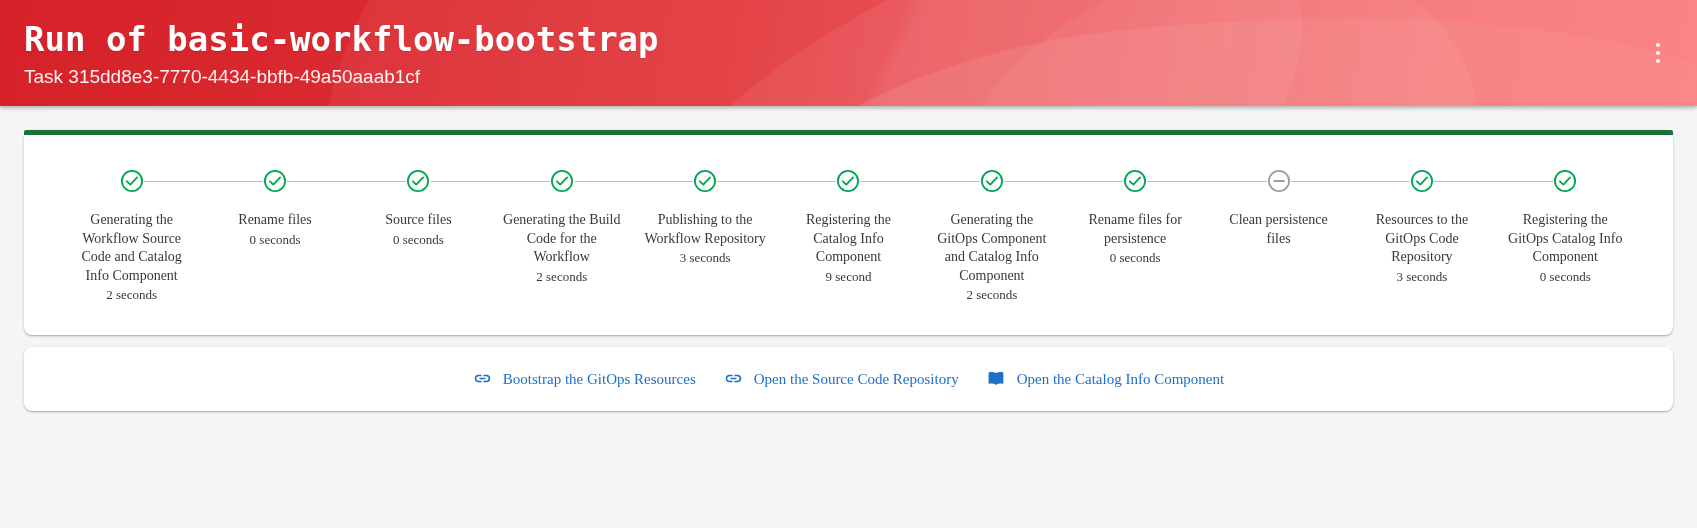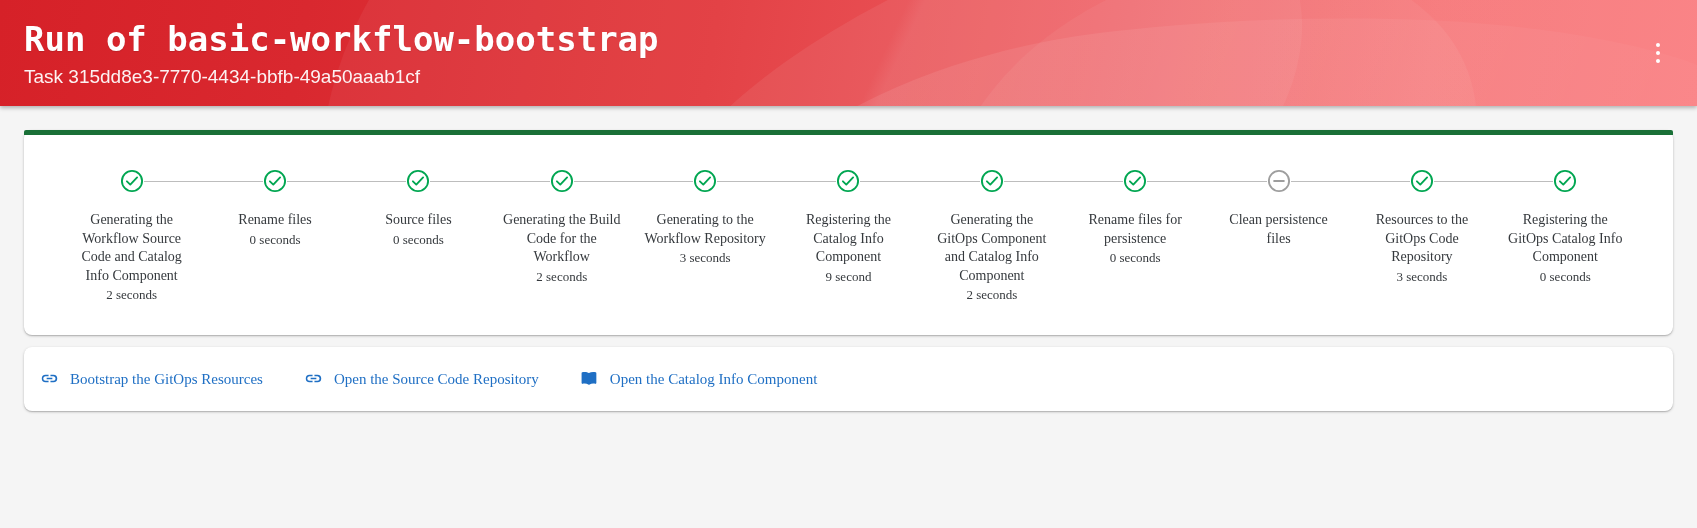--- a/index.html
+++ b/index.html
@@ -166,22 +166,22 @@
     line-height: 18.5px;
     color: #35393d;
     text-align: center;
   }
 
   
   .links-card { margin-top: 12px; }
   .links-row {
     display: flex;
     align-items: center;
-    justify-content: flex-start;
-    gap: 41px;
+    justify-content: center;
+    gap: 28px;
     padding: 22px 16px;
   }
   .link-item {
     display: inline-flex;
     align-items: center;
     gap: 11px;
     color: #1f6fc4;
     font-size: 15px;
     line-height: 20px;
     text-decoration: none;
@@ -276,21 +276,21 @@
           <div class="step-icon-row">
             <div class="connector"></div>
             <span style="flex: 0 0 auto; line-height: 0;">
               <svg class="step-icon" viewBox="0 0 24 24" width="24" height="24" aria-hidden="true">
                 <circle cx="12" cy="12" r="10.1" fill="none" stroke="#00a651" stroke-width="1.85"></circle>
                 <path d="M6.9 12.3 L10.3 15.6 L17.1 8.4" fill="none" stroke="#00a651" stroke-width="1.85" stroke-linecap="round" stroke-linejoin="round"></path>
               </svg>
             </span>
             <div class="connector"></div>
           </div>
-          <div class="step-label">Generating to the Workflow Repository</div>
+          <div class="step-label">Publishing to the Workflow Repository</div>
           <div class="step-time">3 seconds</div>
         </div>
         <div class="step">
           <div class="step-icon-row">
             <div class="connector"></div>
             <span style="flex: 0 0 auto; line-height: 0;">
               <svg class="step-icon" viewBox="0 0 24 24" width="24" height="24" aria-hidden="true">
                 <circle cx="12" cy="12" r="10.1" fill="none" stroke="#00a651" stroke-width="1.85"></circle>
                 <path d="M6.9 12.3 L10.3 15.6 L17.1 8.4" fill="none" stroke="#00a651" stroke-width="1.85" stroke-linecap="round" stroke-linejoin="round"></path>
               </svg>

